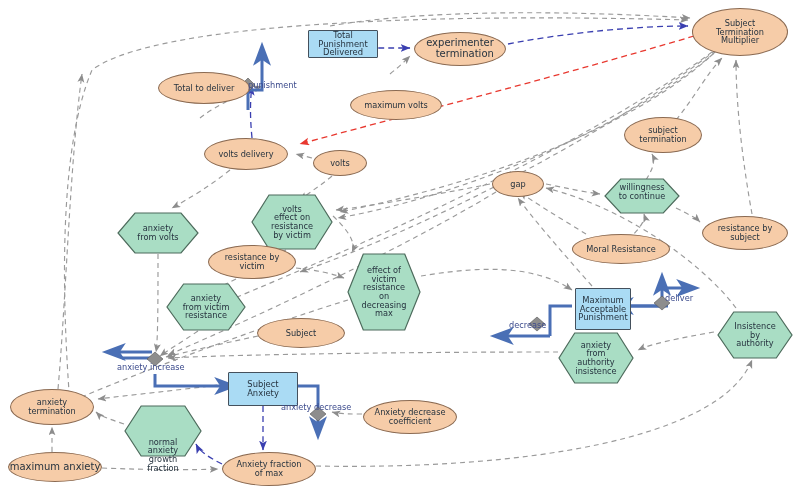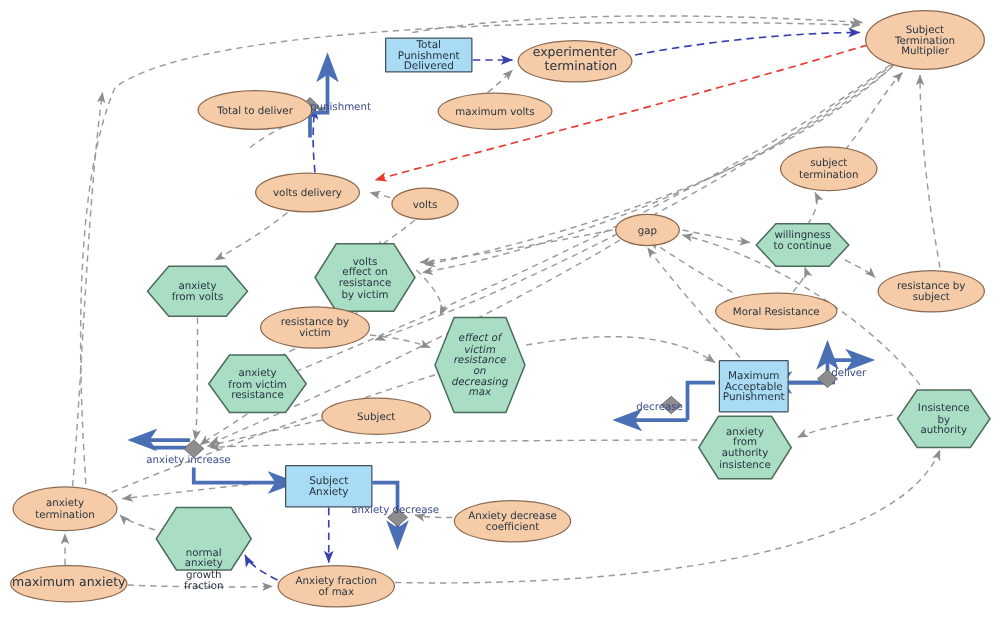--- a/index.html
+++ b/index.html
@@ -188,21 +188,21 @@
   <div id="nodes">
       <div class="node stock" style="left: 296px; top: 30px; width: 70px; height: 28px; font-size: 8.4px; margin-left: 12px;">Total
 Punishment
 Delivered</div>
       <div class="node ellipse" style="left: 692px; top: 8px; width: 96px; height: 48px; font-size: 8.2px;">Subject
 Termination
 Multiplier</div>
       <div class="node ellipse" style="left: 414px; top: 32px; width: 92px; height: 34px; font-size: 10px; text-align: right;">experimenter
 termination</div>
       <div class="node ellipse" style="left: 158px; top: 72px; width: 92px; height: 32px; font-size: 8.2px;">Total to deliver</div>
-      <div class="node ellipse" style="left: 350px; top: 74px; width: 92px; height: 30px; font-size: 8.2px; text-align: center;">maximum volts</div>
+      <div class="node ellipse" style="left: 350px; top: 90px; width: 92px; height: 30px; font-size: 8.2px; text-align: center;">maximum volts</div>
       <div class="node ellipse" style="left: 624px; top: 117px; width: 78px; height: 36px; font-size: 8.2px;">subject
 termination</div>
       <div class="node ellipse" style="left: 204px; top: 138px; width: 84px; height: 32px; font-size: 8.2px;">volts delivery</div>
       <div class="node ellipse" style="left: 313px; top: 150px; width: 54px; height: 26px; font-size: 8.2px;">volts</div>
       <div class="node ellipse" style="left: 492px; top: 171px; width: 52px; height: 26px; font-size: 8.2px;">gap</div>
       <div class="hexwrap" style="left: 604px; top: 178px; width: 76px; height: 28px;">
         <svg width="76" height="36">
           <polygon points="16.72,1 59.28,1 75,18 59.28,35 16.72,35 1,18" fill="#a9ddc4" stroke="#4d6b5c" stroke-width="1.2"></polygon>
         </svg>
         <div class="hexlabel" style="font-size: 8.2px;">willingness
@@ -226,21 +226,21 @@
         <div class="hexlabel" style="font-size: 8.2px;">anxiety
 from volts</div>
       </div>
       <div class="node ellipse" style="left: 572px; top: 234px; width: 98px; height: 30px; font-size: 8.2px;">Moral Resistance</div>
       <div class="node ellipse" style="left: 208px; top: 245px; width: 88px; height: 34px; font-size: 8.2px;">resistance by
 victim</div>
       <div class="hexwrap" style="left: 347px; top: 253px; width: 74px; height: 78px;">
         <svg width="74" height="78">
           <polygon points="16.28,1 57.72,1 73,39 57.72,77 16.28,77 1,39" fill="#a9ddc4" stroke="#4d6b5c" stroke-width="1.2"></polygon>
         </svg>
-        <div class="hexlabel" style="font-size: 8.2px; font-style: italic;">effect of
+        <div class="hexlabel" style="font-size: 8.2px;">effect of
 victim
 resistance
 on
 decreasing
 max</div>
       </div>
       <div class="node stock" style="left: 575px; top: 288px; width: 56px; height: 42px; font-size: 8.4px;">Maximum
 Acceptable
 Punishment</div>
       <div class="hexwrap" style="left: 166px; top: 283px; width: 80px; height: 48px;">

